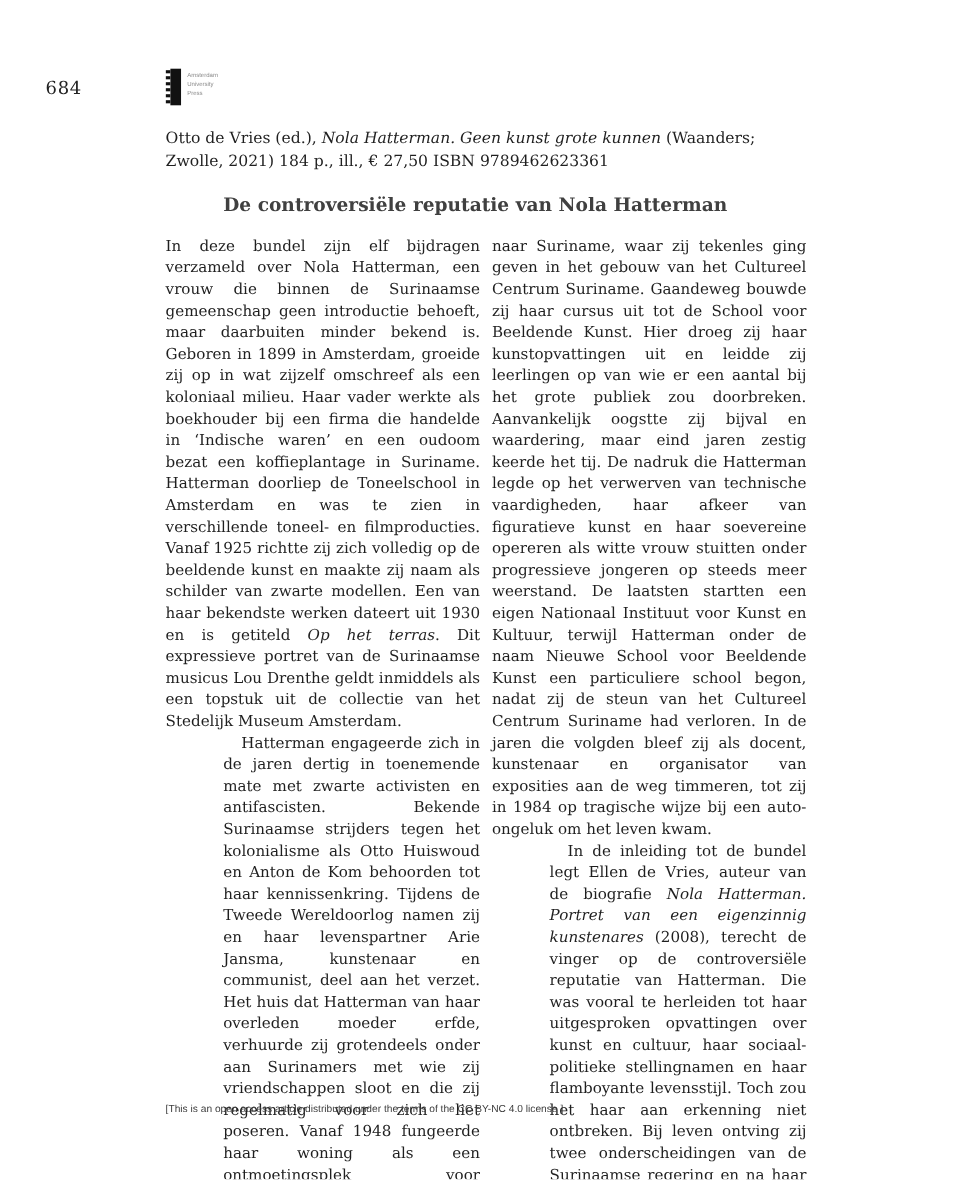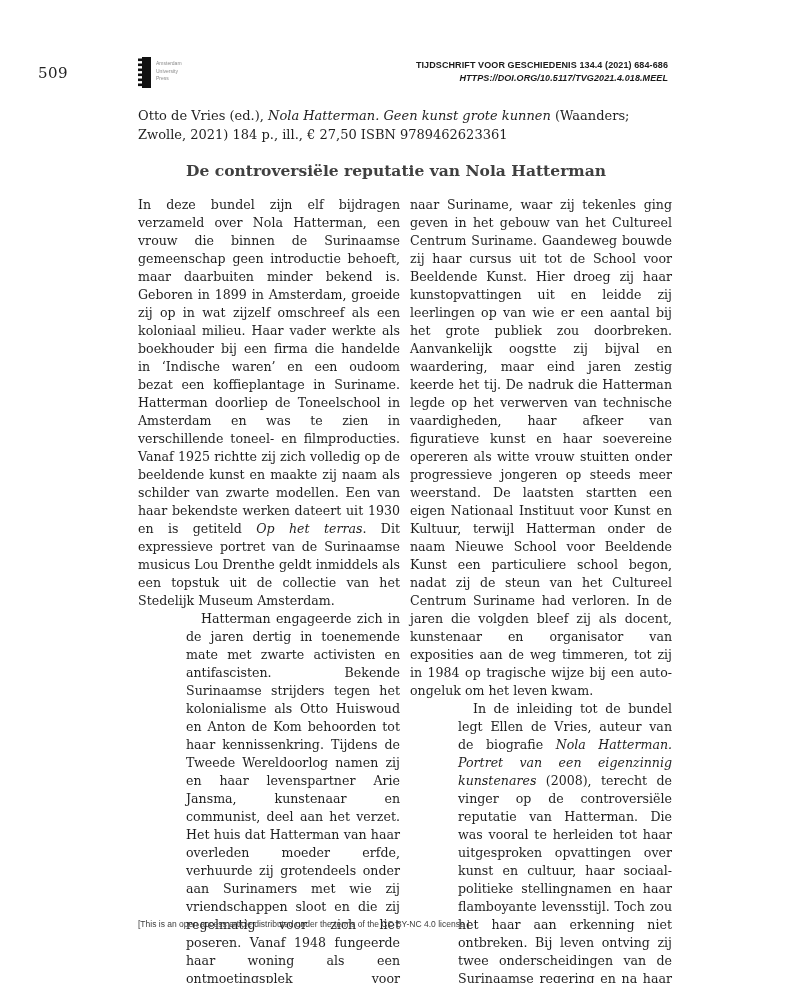--- a/index.html
+++ b/index.html
@@ -97,45 +97,41 @@
     font-size: 8.5px;
     line-height: 12px;
     color: #3c3c3c;
   }
 </style>
 </head>
 <body>
 
 <div id="page">
 
-  <div class="page-number">509</div>
+  <div class="page-number">684</div>
 
   <div class="logo">
     <span>
       <svg width="13" height="31" viewBox="0 0 13 31" xmlns="http://www.w3.org/2000/svg">
         <rect x="4" y="0" width="9" height="31" fill="#111"></rect>
         <rect x="0" y="1.5" width="4" height="2.6" fill="#111"></rect>
         <rect x="0" y="6.5" width="4" height="2.6" fill="#111"></rect>
         <rect x="0" y="11.5" width="4" height="2.6" fill="#111"></rect>
         <rect x="0" y="16.5" width="4" height="2.6" fill="#111"></rect>
         <rect x="0" y="21.5" width="4" height="2.6" fill="#111"></rect>
         <rect x="0" y="26.5" width="4" height="2.6" fill="#111"></rect>
       </svg>
     </span>
     <span class="logo-text">
       <span>Amsterdam</span><br>
       <span>University</span><br>
       <span>Press</span>
     </span>
   </div>
 
-  <div class="journal-info">
-    <div>TIJDSCHRIFT VOOR GESCHIEDENIS 134.4 (2021) 684-686</div>
-    <div class="doi">HTTPS://DOI.ORG/10.5117/TVG2021.4.018.MEEL</div>
-  </div>
 
   <p class="citation"><span>Otto de Vries (ed.), </span><i>Nola Hatterman. Geen kunst grote kunnen</i><span> (Waanders; Zwolle, 2021) 184 p., ill., € 27,50 ISBN 9789462623361</span></p>
 
   <h1 class="heading">De controversiële reputatie van Nola Hatterman</h1>
 
   <div class="columns">
     <div class="column">
         <p class="para"><span>In deze bundel zijn elf bijdragen verzameld over Nola Hatterman, een vrouw die binnen de Surinaamse gemeenschap geen introductie behoeft, maar daarbuiten minder bekend is. Geboren in 1899 in Amsterdam, groeide zij op in wat zijzelf omschreef als een koloniaal milieu. Haar vader werkte als boekhouder bij een firma die handelde in ‘Indische waren’ en een oudoom bezat een koffieplantage in Suriname. Hatterman doorliep de Toneelschool in Amsterdam en was te zien in verschillende toneel- en filmproducties. Vanaf 1925 richtte zij zich volledig op de beeldende kunst en maakte zij naam als schilder van zwarte modellen. Een van haar bekendste werken dateert uit 1930 en is getiteld </span><i>Op het terras</i><span>. Dit expressieve portret van de Surinaamse musicus Lou Drenthe geldt inmiddels als een topstuk uit de collectie van het Stedelijk Museum Amsterdam.</span></p>
         <p class="para indent"><span>Hatterman engageerde zich in de jaren dertig in toenemende mate met zwarte activisten en antifascisten. Bekende Surinaamse strijders tegen het kolonialisme als Otto Huiswoud en Anton de Kom behoorden tot haar kennissenkring. Tijdens de Tweede Wereldoorlog namen zij en haar levenspartner Arie Jansma, kunstenaar en communist, deel aan het verzet. Het huis dat Hatterman van haar overleden moeder erfde, verhuurde zij grotendeels onder aan Surinamers met wie zij vriendschappen sloot en die zij regelmatig voor zich liet poseren. Vanaf 1948 fungeerde haar woning als een ontmoetingsplek voor nationalistische studenten die in Suriname mede aan de wieg zouden staan van de onafhankelijkheid.</span></p>
         <p class="para indent"><span>Een lang gekoesterde wens van Hatterman ging in 1953 in vervulling. Zij emigreerde</span></p>

